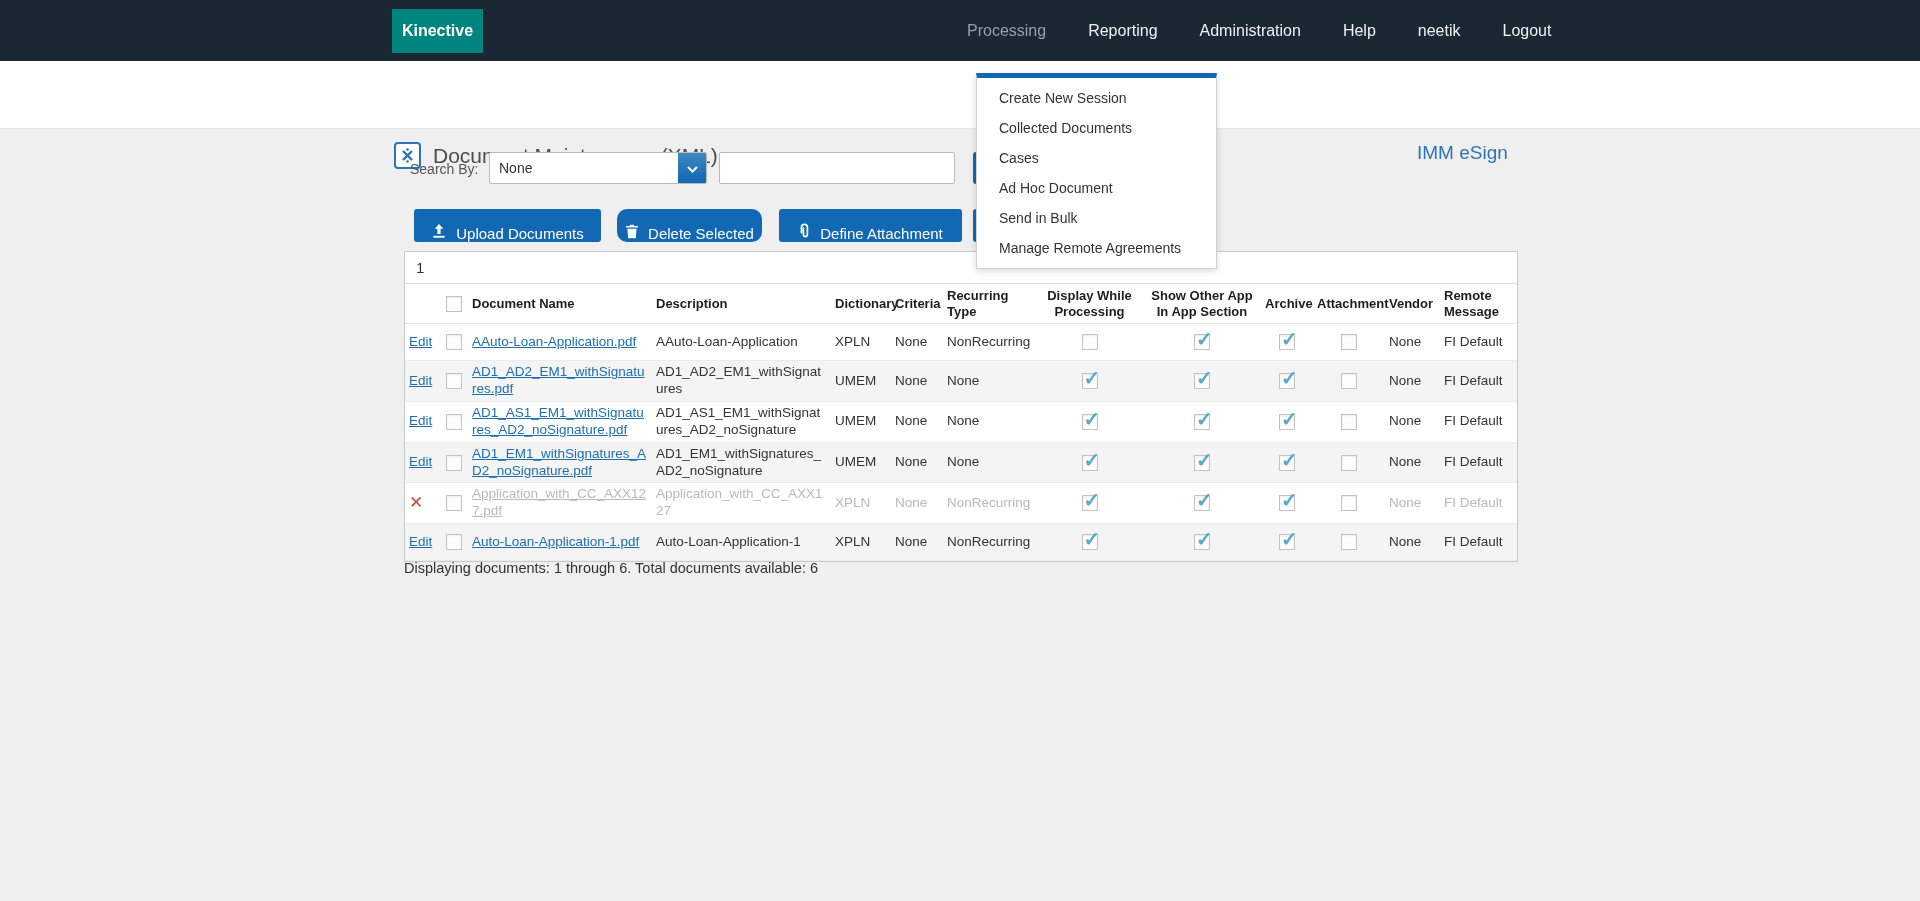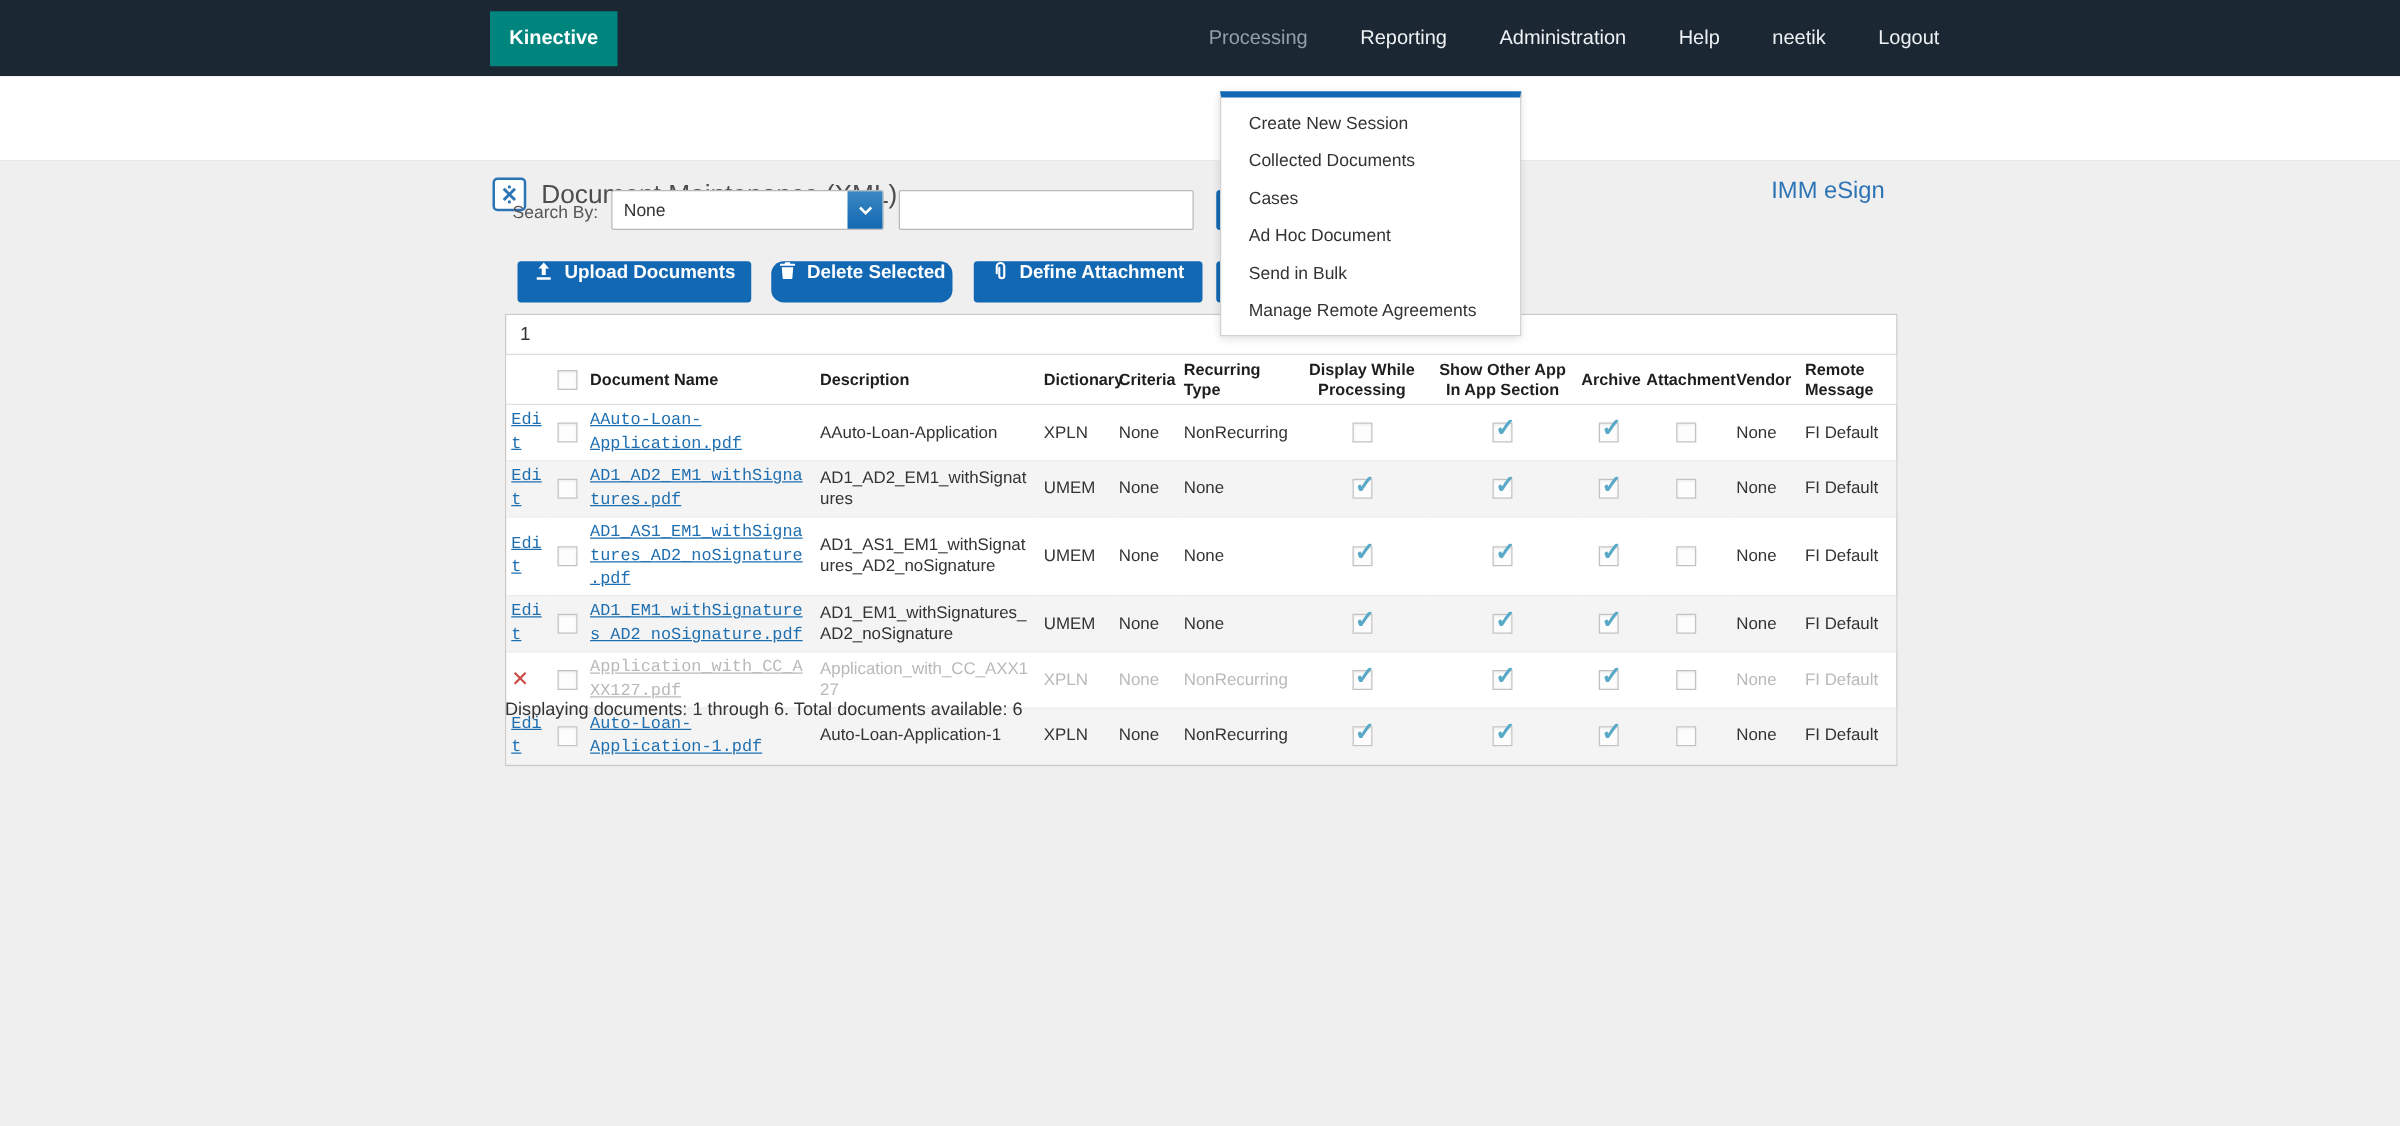--- a/index.html
+++ b/index.html
@@ -8,21 +8,21 @@
     position: relative;
     background: #efeff0;
     font-family: "Liberation Sans", sans-serif;
     overflow: hidden;
   }
   a { text-decoration: none; }
 
   
   .topbar { position:absolute; top:0; left:0; width:1920px; height:61px; background:#1b2733; }
   .logo {
-    position:absolute; left:392px; top:9px; width:102px; height:44px;
+    position:absolute; left:392px; top:9px; width:91px; height:44px;
     background:#00857e; color:#fff; font-size:16px; font-weight:bold;
     display:flex; align-items:center; justify-content:center; cursor:pointer;
   }
   .nav { position:absolute; left:967px; top:0; height:61px; display:flex; align-items:center; gap:42px; }
   .nav .nav-item { color:#eef1f3; font-size:16px; cursor:pointer; white-space:nowrap; }
   .nav .nav-item.active { color:#93a0a8; }
 
   
   .headerbar { position:absolute; top:61px; left:0; width:1920px; height:68px; background:#fff; border-bottom:1px solid #e9e9e9; }
   .doc-icon {
@@ -56,22 +56,22 @@
   .search-input {
     position:absolute; left:719px; top:152px; width:236px; height:32px;
     border:1px solid #b9b9b9; border-radius:2px; padding:0 9px; font-size:14px;
     font-family:"Liberation Sans", sans-serif; color:#333; outline:none;
   }
   .search-btn-hidden { position:absolute; left:973px; top:152px; width:110px; height:32px; background:#1268b3; border-radius:3px; z-index:10; border:none; cursor:pointer; }
 
   
   .btn {
     position:absolute; top:209px; height:33px; background:#1268b3; color:#fff;
-    font-size:15px; font-weight:bold; font-family:"Liberation Sans", sans-serif;
-    display:flex; align-items:flex-start; justify-content:center; gap:9px;
+    font-size:15px; font-weight:normal; font-family:"Liberation Sans", sans-serif;
+    display:flex; align-items:flex-end; justify-content:center; gap:9px;
     border:none; border-radius:3px; cursor:pointer;
   }
   .btn svg { flex:0 0 auto; }
   #btn-upload { left:414px; width:187px; }
   #btn-delete { left:617px; width:145px;border-radius:10px; }
   #btn-attach { left:779px; width:183px; }
   #btn-hidden { left:973px; width:130px; z-index:10; }
 
   
   .table-wrap { position:absolute; left:404px; top:251px; width:1114px; background:#fff; border:1px solid #c9c9c9; }
@@ -83,21 +83,21 @@
     padding:4px 4px; height:39px; vertical-align:middle; line-height:1.2;
     border-bottom:1px solid #e0e0e0; background:#fff;
   }
   .grid td {
     font-size:13.5px; color:#333; padding:3px 4px; height:37px;
     vertical-align:middle; line-height:1.25; overflow-wrap:anywhere;
     border-bottom:1px solid #ececec;
   }
   .grid th.center, .grid td.center { text-align:center; }
   .grid tr.alt td { background:#f4f4f4; }
-  .grid a.link { color:#1f6fb0; text-decoration:underline; cursor:pointer;font-family:Liberation Mono, monospace; }
+  .grid a.link { color:#1f6fb0; text-decoration:underline; cursor:pointer; }
   .grid tr.deleted td { color:#b9b9b9; }
   .grid tr.deleted a.link { color:#b9b9b9; }
 
   .cb {
     display:inline-block; position:relative; width:16px; height:16px;
     border:1px solid #c2c2c2; background:#fdfdfd; vertical-align:middle;
     box-shadow:inset 0 1px 2px rgba(0,0,0,.07); cursor:pointer;
   }
   .cb.checked::after {
     content:"\2713"; position:absolute; left:1px; top:-8px;

